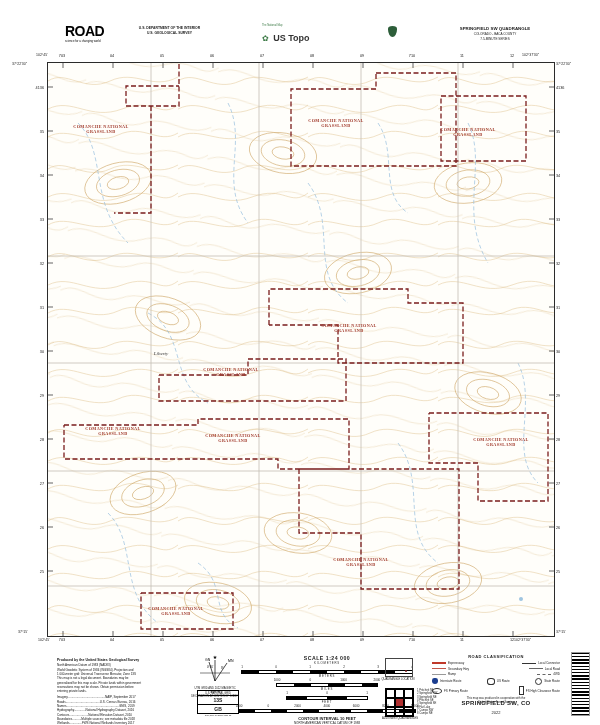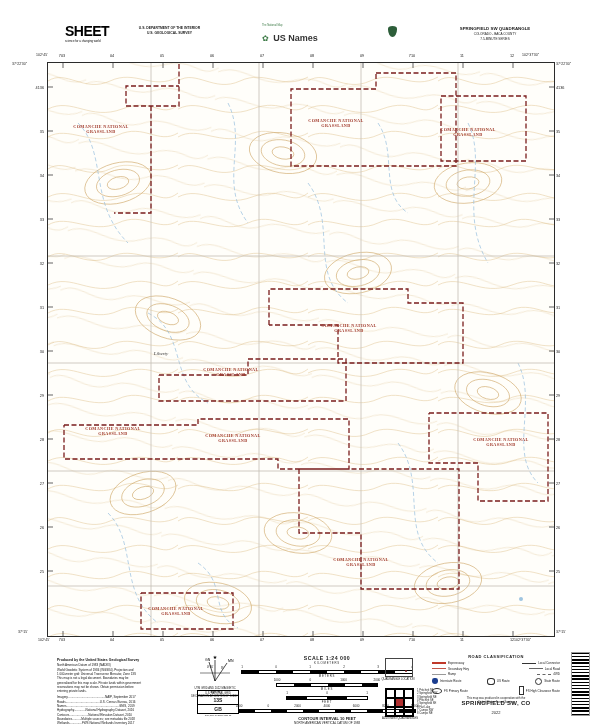--- a/index.html
+++ b/index.html
@@ -86,31 +86,31 @@
   .usng .u2{font-size:5px;font-weight:bold;border-bottom:.5px solid #000;padding:1px 0;}
   .usng .u3{font-size:5px;font-weight:bold;padding:1px 0;}
   .usng-cap{font-size:2.5px;text-align:center;}
 </style>
 </head>
 <body>
 
 <div class="sheet">
 
   <div class="abs" style="left:65px;top:24px;">
-    <div class="usgs-logo">SHEET</div>
+    <div class="usgs-logo">ROAD</div>
     <div class="usgs-tag">science for a changing world</div>
   </div>
   <div class="abs dept" style="left:112px;top:26px;width:115px;">
     <div>U.S. DEPARTMENT OF THE INTERIOR</div>
     <div>U.S. GEOLOGICAL SURVEY</div>
   </div>
   <div class="abs" style="left:262px;top:24px;">
     <div class="ustopo-tag">The National Map</div>
     <div><span class="flower">✿</span>
-      <span class="ustopo-name">US Names</span></div>
+      <span class="ustopo-name">US Topo</span></div>
   </div>
   <div class="abs fs-shield" style="left:388px;top:26px;"></div>
   <div class="abs quad" style="left:420px;top:25px;width:150px;">
     <div class="q1">SPRINGFIELD SW QUADRANGLE</div>
     <div class="q2">COLORADO - BACA COUNTY</div>
     <div class="q3">7.5-MINUTE SERIES</div>
   </div>
 
   <div class="abs corner" style="left:36px;top:53px;">102°45'</div>
   <div class="abs corner" style="left:12px;top:62px;">37°22'30″</div>

